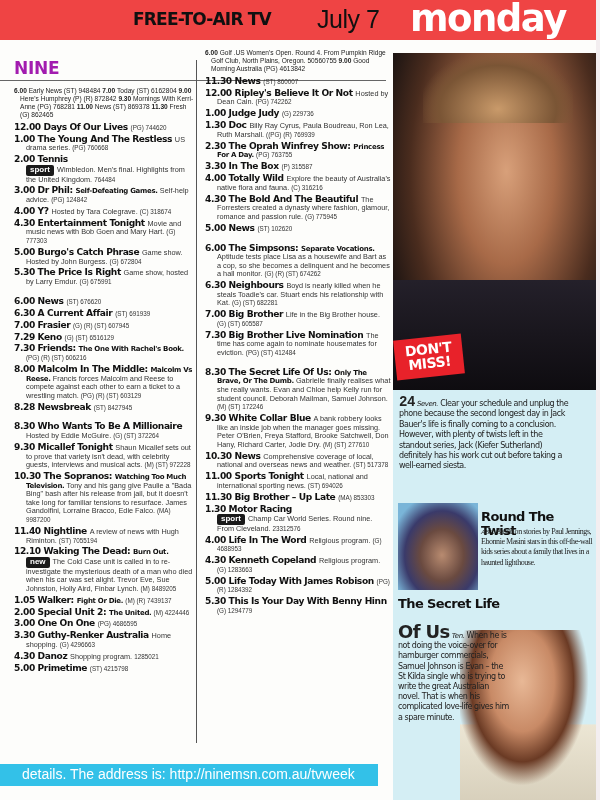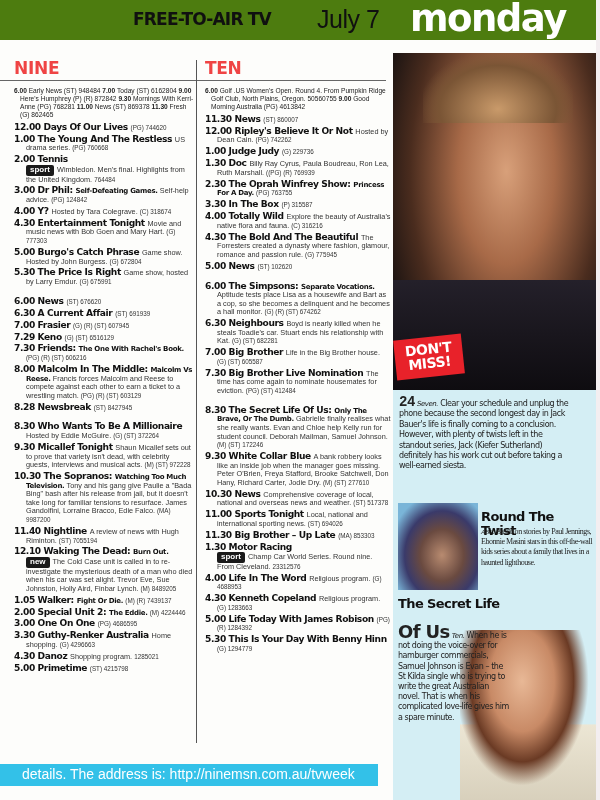--- a/index.html
+++ b/index.html
@@ -1,27 +1,27 @@
 <!DOCTYPE html>
 <html><head>
 <meta charset="utf-8">
 <style>
   * { box-sizing: border-box; margin: 0; padding: 0; }
   html, body { width: 600px; height: 800px; overflow: hidden; background: #fdfdfb; }
   body { position: relative; font-family: "DejaVu Sans", sans-serif; color: #1a1a1a; }
-  .header { position: absolute; left: 0; top: 0; width: 600px; height: 40px; background: #4d7c0f; }
+  .header { position: absolute; left: 0; top: 0; width: 600px; height: 40px; background: #ef4444; }
   .header .ftatv { position: absolute; left: 133px; top: 9px; font-family: "DejaVu Sans", sans-serif; font-weight: bold; font-size: 17px; letter-spacing: -0.8px; color: #101010; }
   .header .date { position: absolute; left: 317px; top: 5px; font-family: "Liberation Sans", sans-serif; font-size: 25px; letter-spacing: -0.5px; color: #101010; }
   .header .day { position: absolute; left: 410px; top: -3px; font-family: "DejaVu Sans", sans-serif; font-weight: bold; font-size: 37px; letter-spacing: -1.5px; color: #ffffff; }
 
   .col { position: absolute; top: 42px; }
   .col-nine { left: 14px; width: 180px; }
   .col-ten { left: 205px; width: 186px; }
   .col-divider { position: absolute; left: 196px; top: 60px; width: 1px; height: 683px; background: #555; }
-  .chan-head { font-family: "DejaVu Sans", sans-serif; font-weight: bold; font-size: 17px; letter-spacing: -0.3px; color: #ef4444; padding-top: 16px; height: 38px; }
+  .chan-head { font-family: "DejaVu Sans", sans-serif; font-weight: bold; font-size: 17px; letter-spacing: -0.3px; color: #a21caf; padding-top: 16px; height: 38px; }
   .chan-rule { position: absolute; top: 80px; height: 1px; background: #666; }
   .rule-nine { left: 0; width: 196px; }
   .rule-ten { left: 196px; width: 190px; }
 
   .listing { position: relative; margin-top: 7px; }
   .early { font-family: "Liberation Sans", sans-serif; font-size: 6.6px; line-height: 8px; padding-left: 6px; text-indent: -6px; margin-bottom: 4px; }
   .early b { font-weight: bold; }
   .prog { margin-bottom: 2.3px; padding-left: 12px; text-indent: -12px; font-family: "Liberation Sans", sans-serif; font-size: 7.3px; line-height: 8.6px; color: #333; }
   .prog .time, .prog .title { font-family: "DejaVu Sans", sans-serif; font-weight: bold; font-size: 9.1px; color: #111; letter-spacing: -0.4px; }
   .prog .ep { font-family: "DejaVu Sans", sans-serif; font-weight: bold; font-size: 7px; color: #111; letter-spacing: -0.3px; }
@@ -88,30 +88,29 @@
       <div class="prog"><span class="time">7.30 </span><span class="title">Friends: </span><span class="ep">The One With Rachel's Book. </span><span class="code">(PG) (R) (ST) 606216</span></div>
       <div class="prog"><span class="time">8.00 </span><span class="title">Malcolm In The Middle: </span><span class="ep">Malcolm Vs Reese. </span><span class="desc">Francis forces Malcolm and Reese to compete against each other to earn a ticket to a wrestling match. </span><span class="code">(PG) (R) (ST) 603129</span></div>
       <div class="prog"><span class="time">8.28 </span><span class="title">Newsbreak </span><span class="code">(ST) 8427945</span></div>
       <div class="gap"></div>
       <div class="prog"><span class="time">8.30 </span><span class="title">Who Wants To Be A Millionaire </span><span class="desc">Hosted by Eddie McGuire. </span><span class="code">(G) (ST) 372264</span></div>
       <div class="prog"><span class="time">9.30 </span><span class="title">Micallef Tonight </span><span class="desc">Shaun Micallef sets out to prove that variety isn't dead, with celebrity guests, interviews and musical acts. </span><span class="code">(M) (ST) 972228</span></div>
       <div class="prog"><span class="time">10.30 </span><span class="title">The Sopranos: </span><span class="ep">Watching Too Much Television. </span><span class="desc">Tony and his gang give Paulie a "Bada Bing" bash after his release from jail, but it doesn't take long for familiar tensions to resurface. James Gandolfini, Lorraine Bracco, Edie Falco. </span><span class="code">(MA) 9987200</span></div>
       <div class="prog"><span class="time">11.40 </span><span class="title">Nightline </span><span class="desc">A review of news with Hugh Riminton. </span><span class="code">(ST) 7055194</span></div>
       <div class="prog"><span class="time">12.10 </span><span class="title">Waking The Dead: </span><span class="ep">Burn Out. </span><br><span class="badge">new</span><span class="desc">The Cold Case unit is called in to re-investigate the mysterious death of a man who died when his car was set alight. Trevor Eve, Sue Johnston, Holly Aird, Finbar Lynch. </span><span class="code">(M) 8489205</span></div>
       <div class="prog"><span class="time">1.05 </span><span class="title">Walker: </span><span class="ep">Fight Or Die. </span><span class="code">(M) (R) 7439137</span></div>
-      <div class="prog"><span class="time">2.00 </span><span class="title">Special Unit 2: </span><span class="ep">The Eddie. </span><span class="code">(M) 4224446</span></div>
+      <div class="prog"><span class="time">2.00 </span><span class="title">Special Unit 2: </span><span class="ep">The United. </span><span class="code">(M) 4224446</span></div>
       <div class="prog"><span class="time">3.00 </span><span class="title">One On One </span><span class="code">(PG) 4686595</span></div>
       <div class="prog"><span class="time">3.30 </span><span class="title">Guthy-Renker Australia </span><span class="desc">Home shopping. </span><span class="code">(G) 4296663</span></div>
       <div class="prog"><span class="time">4.30 </span><span class="title">Danoz </span><span class="desc">Shopping program. </span><span class="code">1285021</span></div>
       <div class="prog"><span class="time">5.00 </span><span class="title">Primetime </span><span class="code">(ST) 4215798</span></div>
     </div>
 </div>
 
 <div class="col col-ten">
-  <div class="chan-head">TEN</div>
   <div class="listing" id="ten-list">
     <div class="early" id="ten-early"><b>6.00 </b><span>Golf .US Women's Open. Round 4. From Pumpkin Ridge Golf Club, North Plains, Oregon. 50560755 </span><b>9.00 </b><span>Good Morning Australia (PG) 4613842 </span></div>
   <div class="prog"><span class="time">11.30 </span><span class="title">News </span><span class="code">(ST) 860007</span></div>
       <div class="prog"><span class="time">12.00 </span><span class="title">Ripley's Believe It Or Not </span><span class="desc">Hosted by Dean Cain. </span><span class="code">(PG) 742262</span></div>
       <div class="prog"><span class="time">1.00 </span><span class="title">Judge Judy </span><span class="code">(G) 229736</span></div>
       <div class="prog"><span class="time">1.30 </span><span class="title">Doc </span><span class="desc">Billy Ray Cyrus, Paula Boudreau, Ron Lea, Ruth Marshall. </span><span class="code">((PG) (R) 769939</span></div>
       <div class="prog"><span class="time">2.30 </span><span class="title">The Oprah Winfrey Show: </span><span class="ep">Princess For A Day. </span><span class="code">(PG) 763755</span></div>
       <div class="prog"><span class="time">3.30 </span><span class="title">In The Box </span><span class="code">(P) 315587</span></div>
       <div class="prog"><span class="time">4.00 </span><span class="title">Totally Wild </span><span class="desc">Explore the beauty of Australia's native flora and fauna. </span><span class="code">(C) 316216</span></div>
       <div class="prog"><span class="time">4.30 </span><span class="title">The Bold And The Beautiful </span><span class="desc">The Forresters created a dynasty where fashion, glamour, romance and passion rule. </span><span class="code">(G) 775945</span></div>

